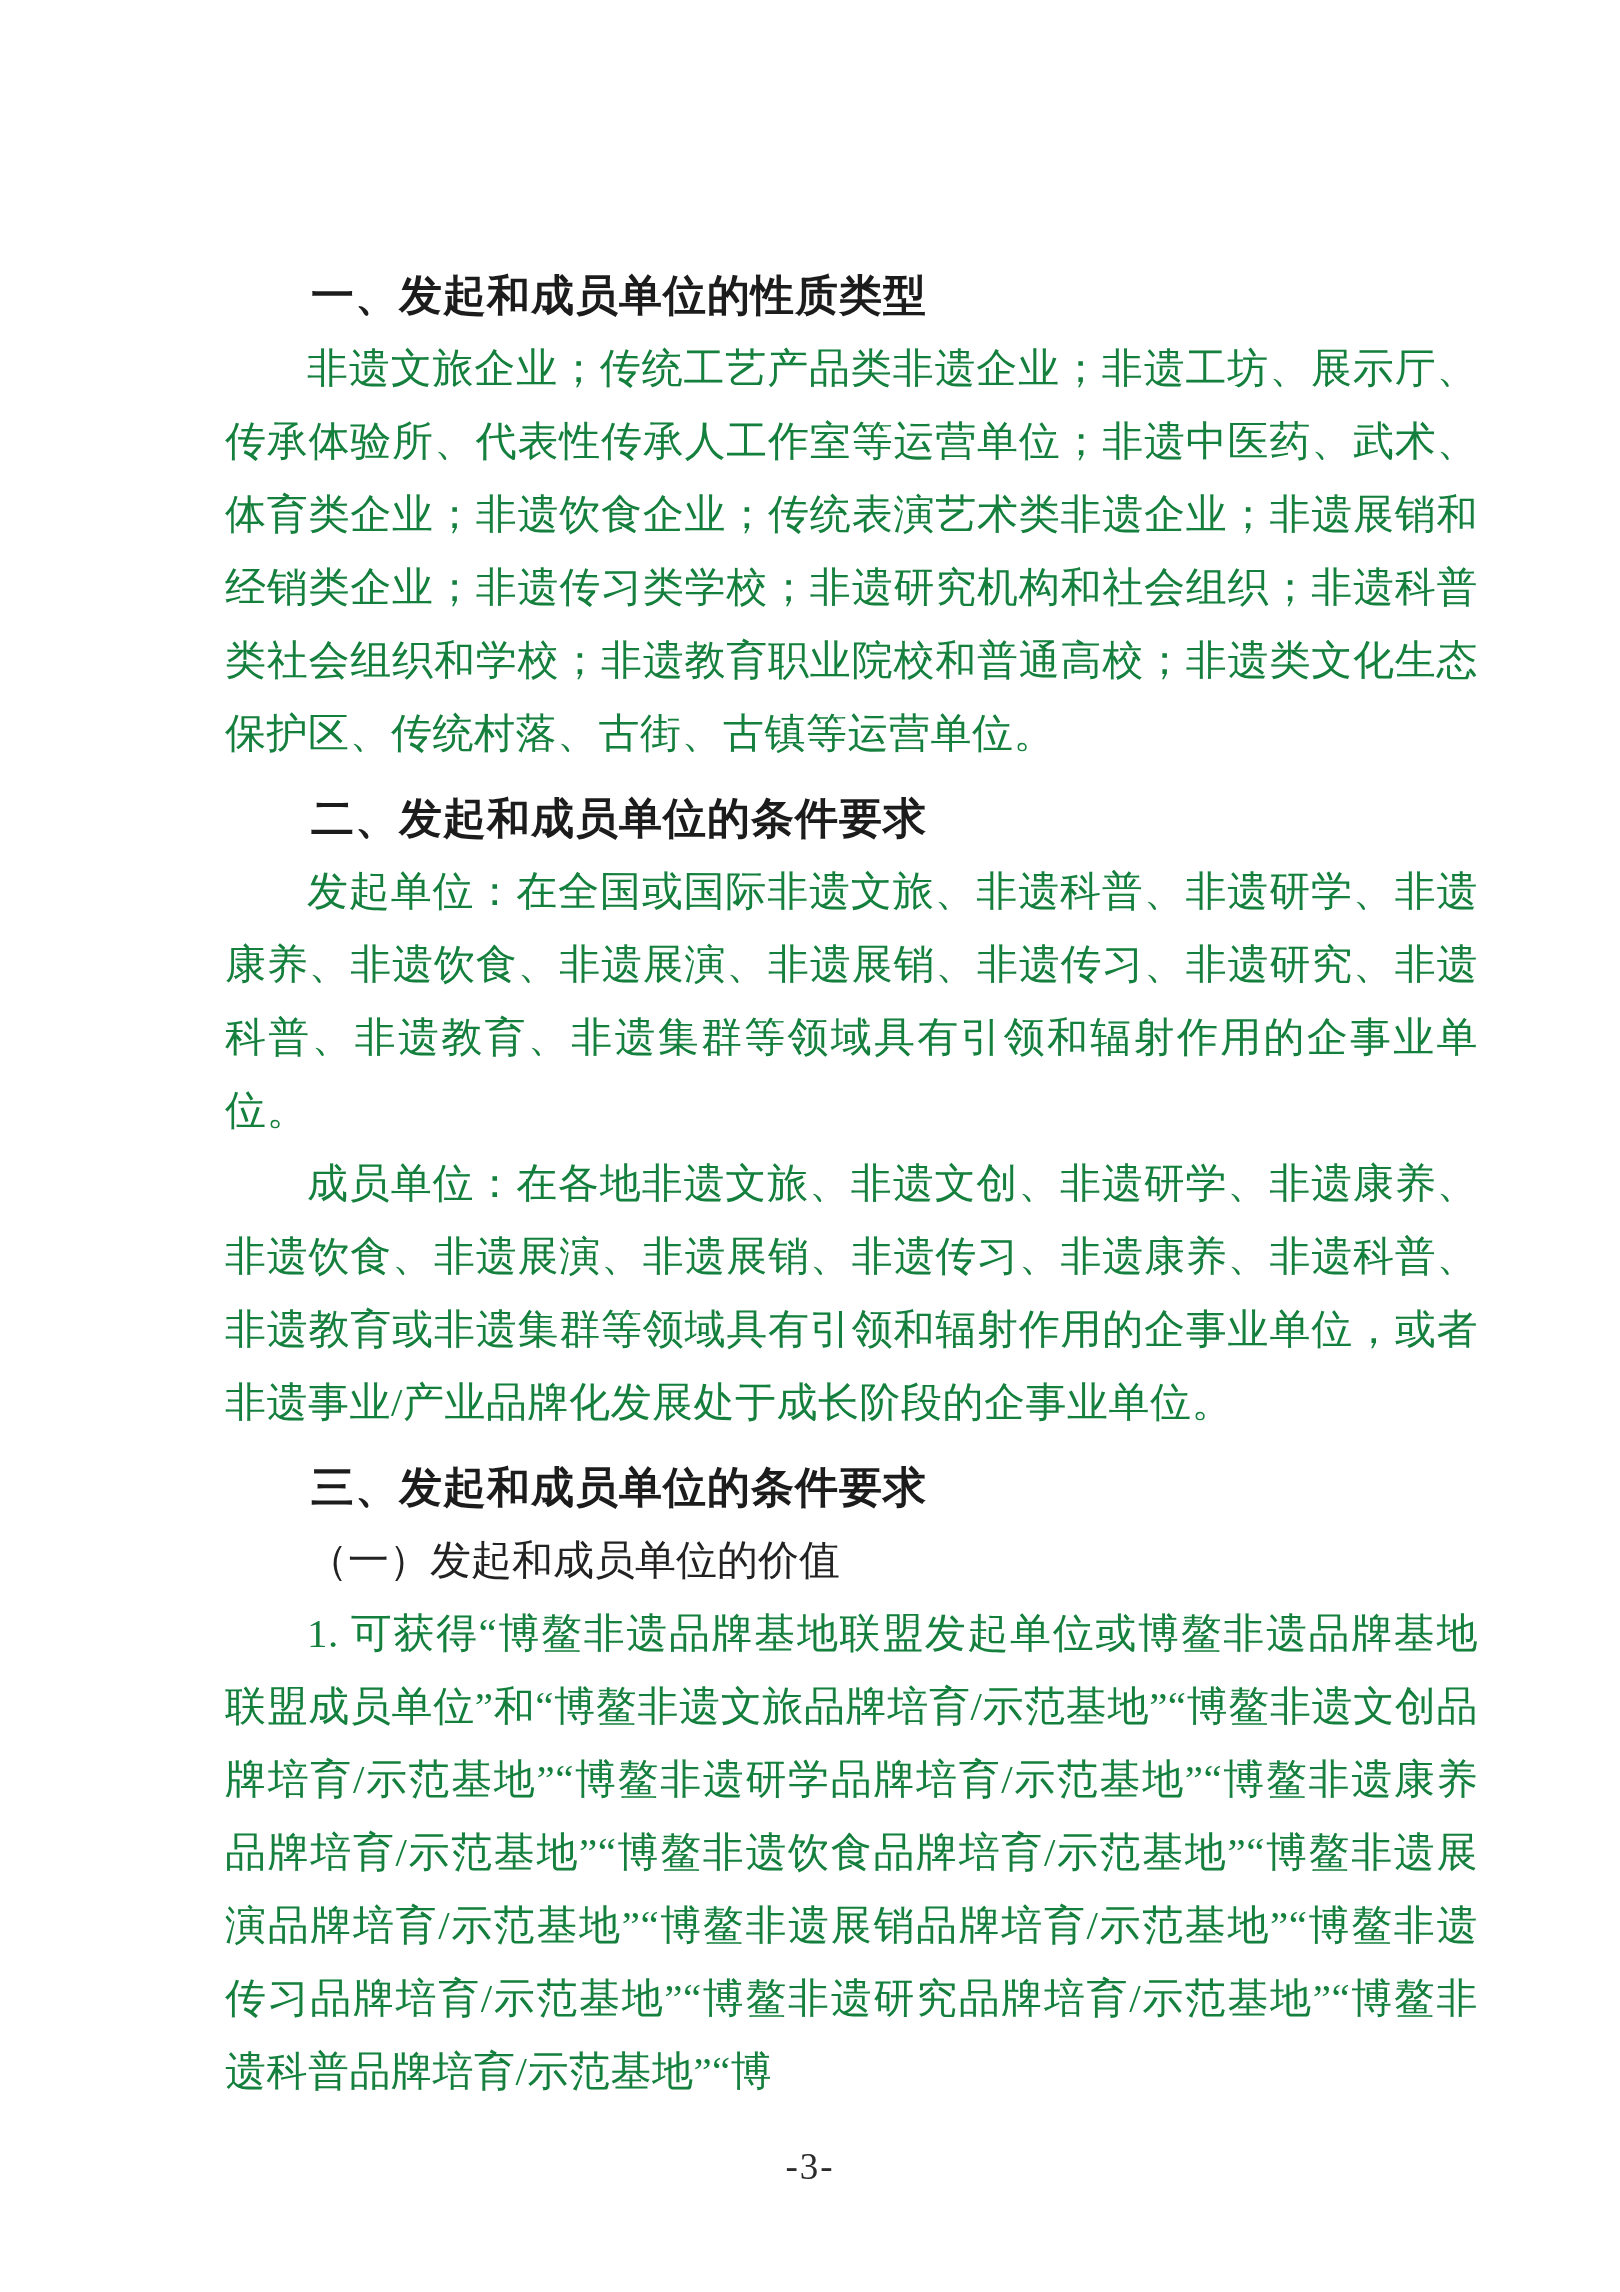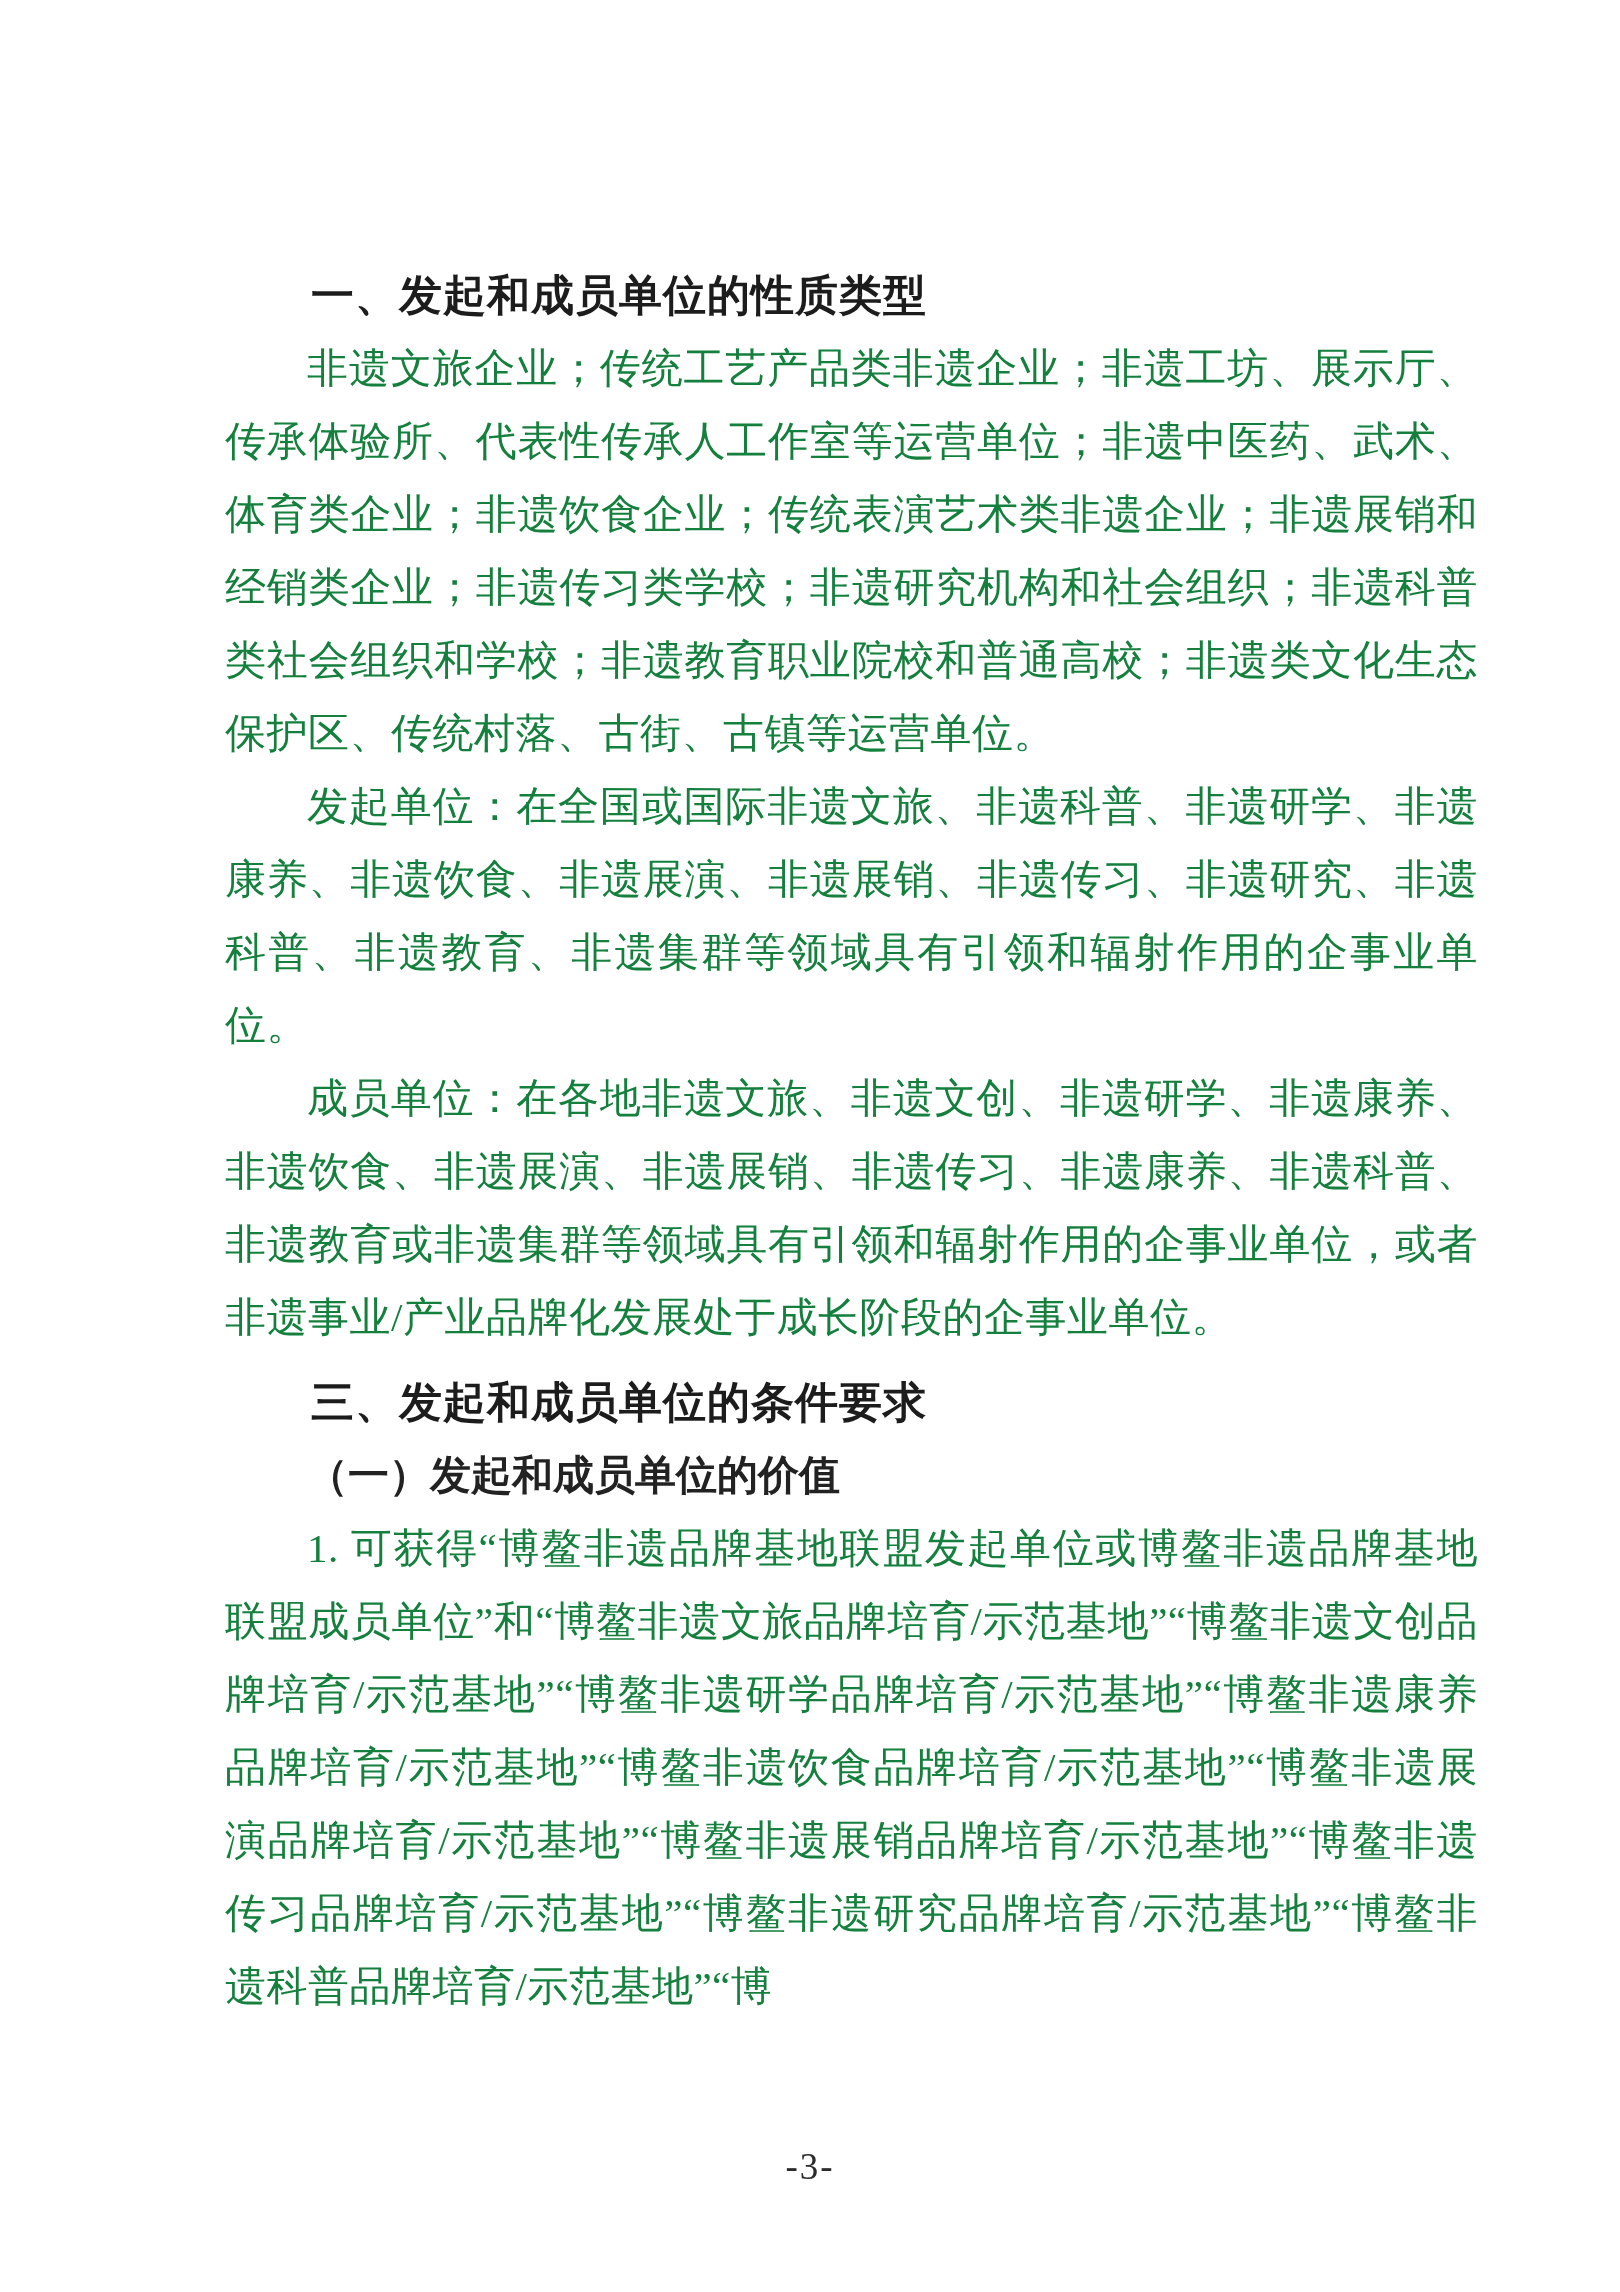--- a/index.html
+++ b/index.html
@@ -36,21 +36,21 @@
     color: #1c1c1c;
     text-indent: 2em;
     text-align: left;
     letter-spacing: 1px;
   }
   .heading-1.spaced {
     margin-top: 11.8px;
   }
   .heading-2 {
     margin: 0;
-    font-weight: 700;
+    font-weight: 400;
     font-size: 41px;
     line-height: 73px;
     color: #222222;
     text-indent: 2em;
     text-align: left;
   }
   .para {
     margin: 0;
     text-indent: 2em;
     letter-spacing: 0.5px;
@@ -72,20 +72,21 @@
 </head>
 <body>
 
 <div class="page">
   <div class="content">
 
     <h2 class="heading-1">一、发起和成员单位的性质类型</h2>
 
     <p class="para">非遗文旅企业；传统工艺产品类非遗企业；非遗工坊、展示厅、传承体验所、代表性传承人工作室等运营单位；非遗中医药、武术、体育类企业；非遗饮食企业；传统表演艺术类非遗企业；非遗展销和经销类企业；非遗传习类学校；非遗研究机构和社会组织；非遗科普类社会组织和学校；非遗教育职业院校和普通高校；非遗类文化生态保护区、传统村落、古街、古镇等运营单位。</p>
 
+    <h2 class="heading-1 spaced">二、发起和成员单位的条件要求</h2>
 
     <p class="para">发起单位：在全国或国际非遗文旅、非遗科普、非遗研学、非遗康养、非遗饮食、非遗展演、非遗展销、非遗传习、非遗研究、非遗科普、非遗教育、非遗集群等领域具有引领和辐射作用的企事业单位。</p>
 
     <p class="para">成员单位：在各地非遗文旅、非遗文创、非遗研学、非遗康养、非遗饮食、非遗展演、非遗展销、非遗传习、非遗康养、非遗科普、非遗教育或非遗集群等领域具有引领和辐射作用的企事业单位，或者非遗事业/产业品牌化发展处于成长阶段的企事业单位。</p>
 
     <h2 class="heading-1 spaced">三、发起和成员单位的条件要求</h2>
 
     <h3 class="heading-2">（一）发起和成员单位的价值</h3>
 
     <p class="para">1. 可获得“博鳌非遗品牌基地联盟发起单位或博鳌非遗品牌基地联盟成员单位”和“博鳌非遗文旅品牌培育/示范基地”“博鳌非遗文创品牌培育/示范基地”“博鳌非遗研学品牌培育/示范基地”“博鳌非遗康养品牌培育/示范基地”“博鳌非遗饮食品牌培育/示范基地”“博鳌非遗展演品牌培育/示范基地”“博鳌非遗展销品牌培育/示范基地”“博鳌非遗传习品牌培育/示范基地”“博鳌非遗研究品牌培育/示范基地”“博鳌非遗科普品牌培育/示范基地”“博</p>

